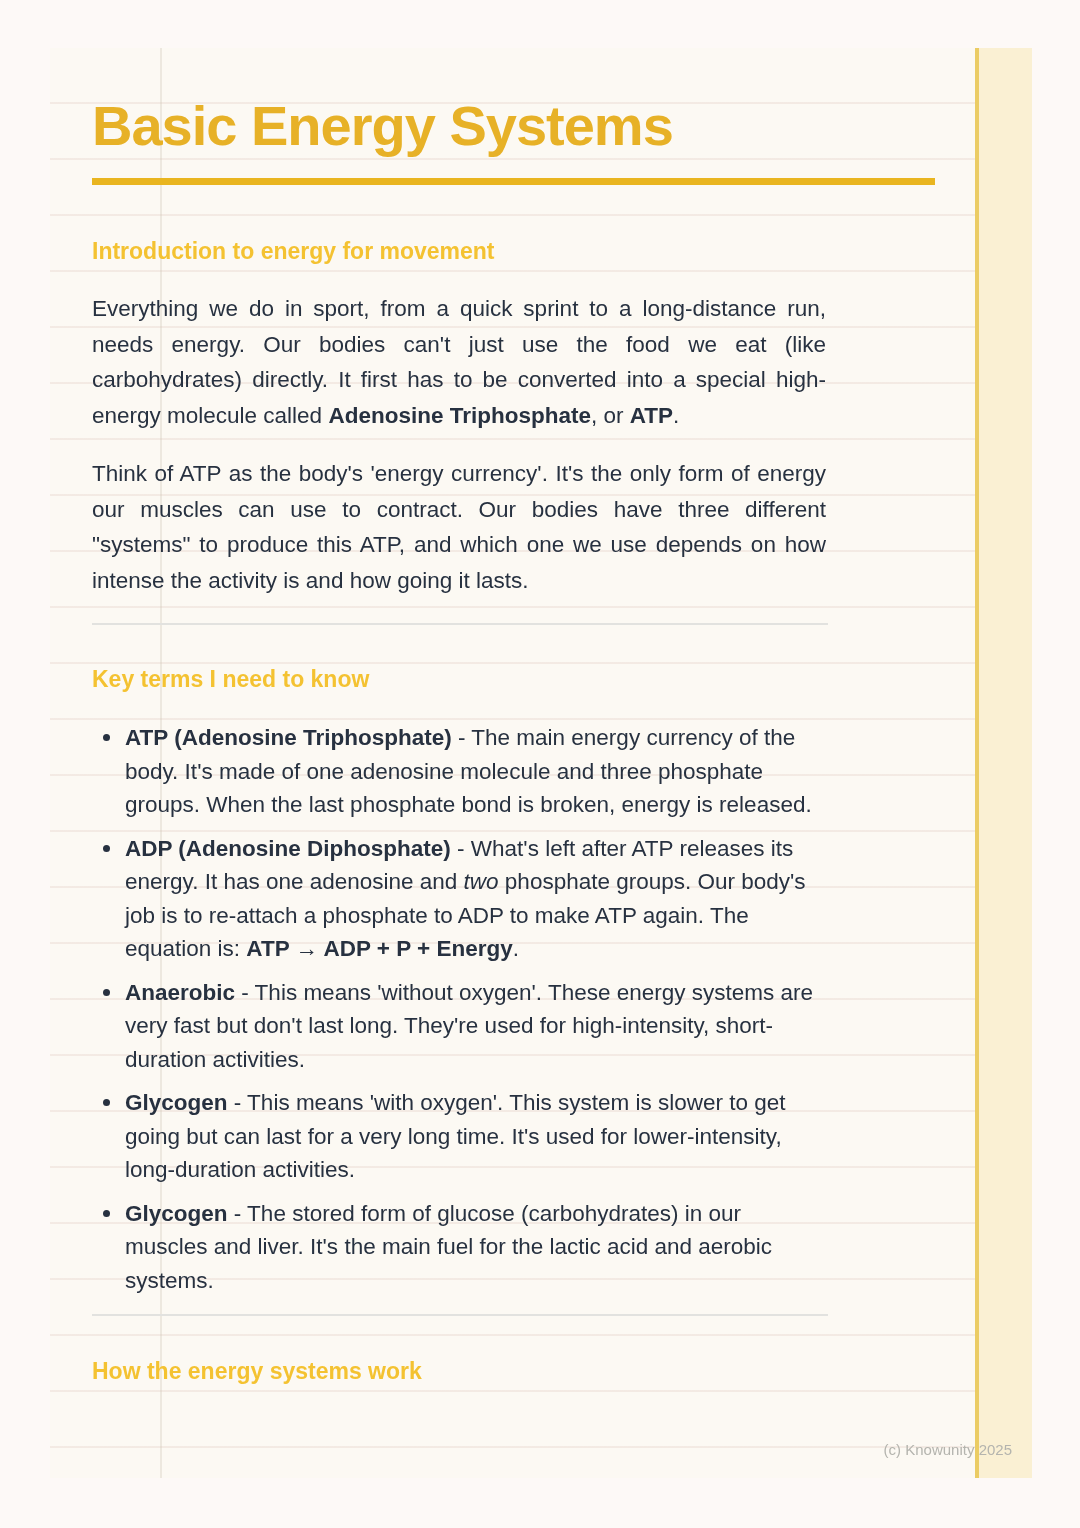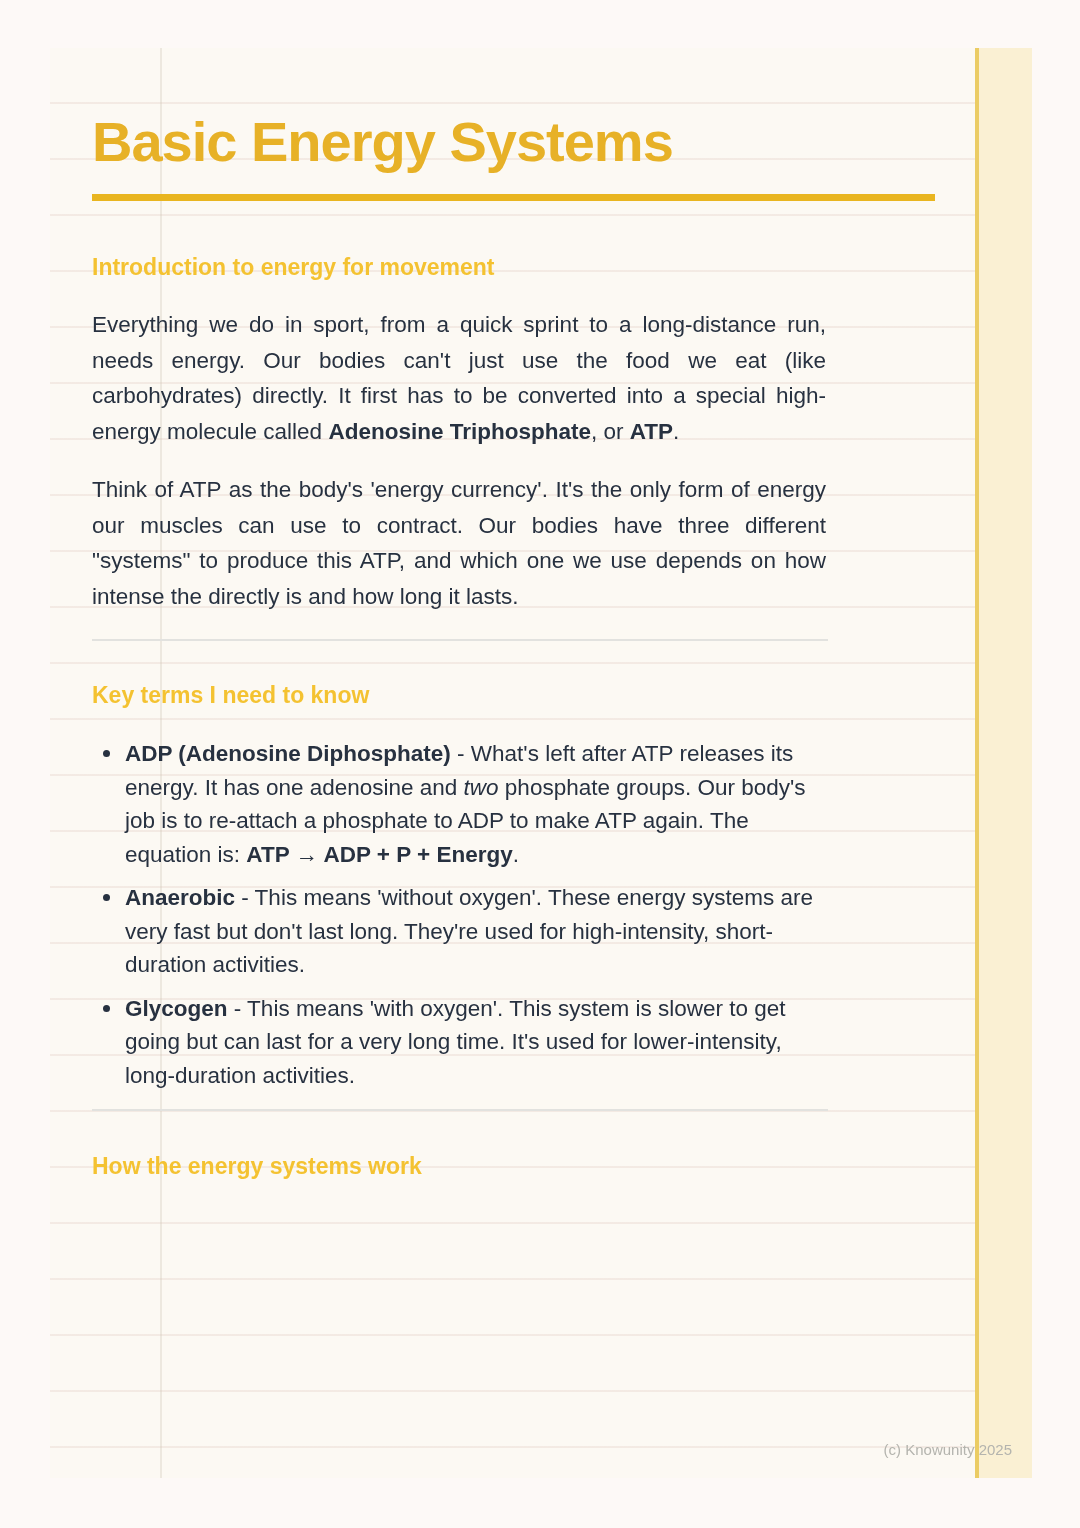--- a/index.html
+++ b/index.html
@@ -50,21 +50,21 @@
     right: 0;
     top: 0;
     bottom: 0;
     width: 57px;
     background: #FAF0D3;
     border-left: 4px solid #EBCC64;
   }
   .content {
     position: absolute;
     left: 42px;
-    top: 16px;
+    top: 0;
     width: 734px;
     padding-top: 47px;
     color: #273140;
   }
   .doc-title {
     font-size: 56px;
     line-height: 62px;
     font-weight: 700;
     letter-spacing: -1px;
     color: #E7B127;
@@ -138,29 +138,31 @@
   <div class="sheet">
     <div class="margin-line"></div>
     <div class="stripe"></div>
 
     <div class="content">
       <h1 class="doc-title">Basic Energy Systems</h1>
       <div class="title-rule"></div>
 
       <h2 class="section-heading sh-1">Introduction to energy for movement</h2>
       <p class="para"><span class="seg-n">Everything we do in sport, from a quick sprint to a long-distance run, needs energy. Our bodies can't just use the food we eat (like carbohydrates) directly. It first has to be converted into a special high-energy molecule called </span><span class="seg-b">Adenosine Triphosphate</span><span class="seg-n">, or </span><span class="seg-b">ATP</span><span class="seg-n">.</span></p>
-      <p class="para"><span class="seg-n">Think of ATP as the body's 'energy currency'. It's the only form of energy our muscles can use to contract. Our bodies have three different "systems" to produce this ATP, and which one we use depends on how intense the directly is and how long it lasts.</span></p>
+      <p class="para"><span class="seg-n">Think of ATP as the body's 'energy currency'. It's the only form of energy our muscles can use to contract. Our bodies have three different "systems" to produce this ATP, and which one we use depends on how intense the activity is and how going it lasts.</span></p>
 
       <hr class="divider">
 
       <h2 class="section-heading sh-2">Key terms I need to know</h2>
       <ul class="key-terms">
+          <li><span class="dot"></span><span><span class="seg-b">ATP (Adenosine Triphosphate)</span><span class="seg-n"> - The main energy currency of the body. It's made of one adenosine molecule and three phosphate groups. When the last phosphate bond is broken, energy is released.</span></span></li>
           <li><span class="dot"></span><span><span class="seg-b">ADP (Adenosine Diphosphate)</span><span class="seg-n"> - What's left after ATP releases its energy. It has one adenosine and </span><span class="seg-i">two</span><span class="seg-n"> phosphate groups. Our body's job is to re-attach a phosphate to ADP to make ATP again. The equation is: </span><span class="seg-b">ATP → ADP + P + Energy</span><span class="seg-n">.</span></span></li>
           <li><span class="dot"></span><span><span class="seg-b">Anaerobic</span><span class="seg-n"> - This means 'without oxygen'. These energy systems are very fast but don't last long. They're used for high-intensity, short-duration activities.</span></span></li>
           <li><span class="dot"></span><span><span class="seg-b">Glycogen</span><span class="seg-n"> - This means 'with oxygen'. This system is slower to get going but can last for a very long time. It's used for lower-intensity, long-duration activities.</span></span></li>
+          <li><span class="dot"></span><span><span class="seg-b">Glycogen</span><span class="seg-n"> - The stored form of glucose (carbohydrates) in our muscles and liver. It's the main fuel for the lactic acid and aerobic systems.</span></span></li>
         </ul>
 
       <hr class="divider divider-2">
 
       <h2 class="section-heading sh-3">How the energy systems work</h2>
     </div>
 
     <div class="watermark">(c) Knowunity 2025</div>
   </div>
 </div>

